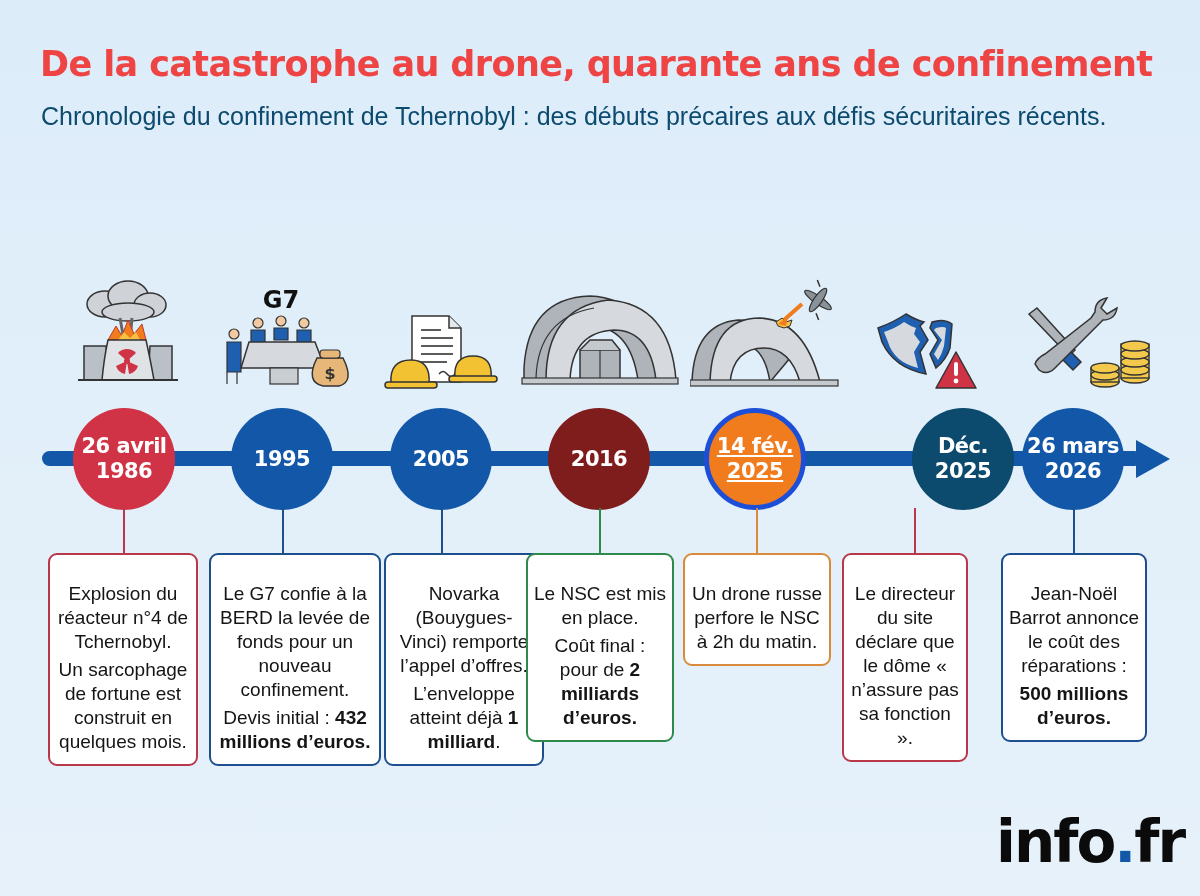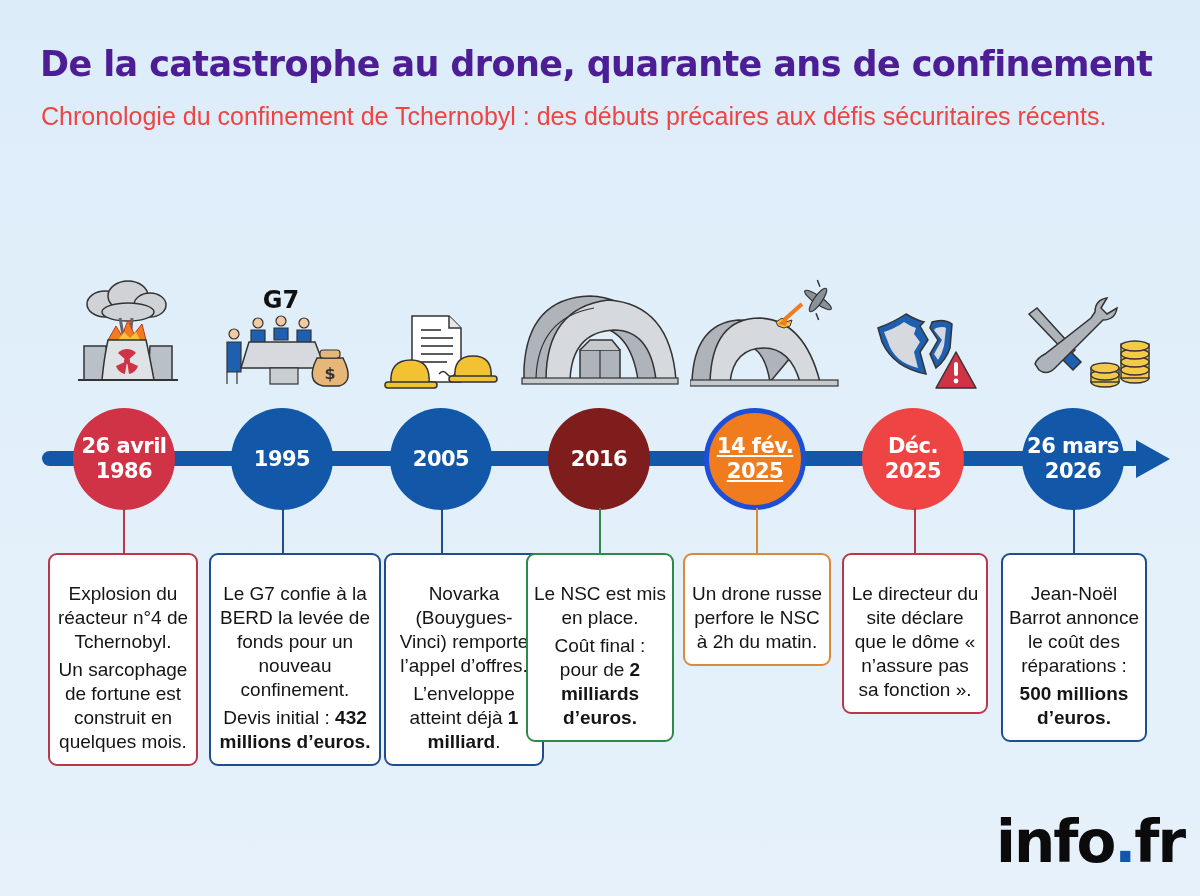--- a/index.html
+++ b/index.html
@@ -7,25 +7,25 @@
     body {
       background: linear-gradient(180deg, #dcecf9 0%, #e3f0fa 60%, #e6f1fa 100%);
       font-family: "Liberation Sans", "DejaVu Sans", sans-serif;
       position: relative;
       color: #111;
     }
     .title {
       position: absolute; left: 40px; top: 44px;
       font-family: "DejaVu Sans", sans-serif;
       font-weight: bold; font-size: 35px; letter-spacing: -0.6px;
-      color: #4c1d95;
+      color: #ef4444;
     }
     .subtitle {
       position: absolute; left: 41px; top: 100px; width: 1080px;
-      font-size: 25px; line-height: 32px; color: #ef4444;
+      font-size: 25px; line-height: 32px; color: #0c4a6e;
     }
     .timeline-bar {
       position: absolute; left: 42px; top: 451px; width: 1100px; height: 15px;
       background: #1257a8; border-radius: 8px;
     }
     .timeline-arrow {
       position: absolute; left: 1136px; top: 440px; width: 0; height: 0;
       border-top: 19px solid transparent; border-bottom: 19px solid transparent;
       border-left: 34px solid #1257a8;
     }
@@ -191,21 +191,21 @@
   </svg>
 </div>
 
 <div class="node" style="left:73px; background:#d03346;">26 avril
 1986</div>
 <div class="node" style="left:231px; background:#1257a8;">1995</div>
 <div class="node" style="left:390px; background:#1257a8;">2005</div>
 <div class="node" style="left:548px; background:#7f1d1d;">2016</div>
 <div class="node orange" style="left:704px; background:#f07c1e;">14 fév.
 2025</div>
-<div class="node" style="left:862px; background:#ef4444;">Déc.
+<div class="node" style="left:912px; background:#0c4a6e;">Déc.
 2025</div>
 <div class="node" style="left:1022px; background:#1257a8;">26 mars
 2026</div>
 
 <div class="connector" style="left:123px; background:#b8384a;"></div>
 <div class="connector" style="left:282px; background:#1d4f8f;"></div>
 <div class="connector" style="left:441px; background:#1d4f8f;"></div>
 <div class="connector" style="left:599px; background:#2e8a4a;"></div>
 <div class="connector" style="left:756px; background:#d98a3a;"></div>
 <div class="connector" style="left:914px; background:#b8384a;"></div>
@@ -228,21 +228,21 @@
 
 <div class="card" style="left:526px; width:148px; border-color:#2e8a4a;">
   <p>Le NSC est mis en place.</p>
   <p><span>Coût final : pour de </span><b>2 milliards d’euros.</b></p>
 </div>
 
 <div class="card" style="left:683px; width:148px; border-color:#d98a3a;">
   <p>Un drone russe perfore le NSC à 2h du matin.</p>
 </div>
 
-<div class="card" style="left:842px; width:146px; border-color:#b8384a;">
+<div class="card" style="left:842px; width:126px; border-color:#b8384a;">
   <p>Le directeur du site déclare que le dôme « n’assure pas sa fonction ».</p>
 </div>
 
 <div class="card" style="left:1001px; width:146px; border-color:#1d4f8f;">
   <p>Jean-Noël Barrot annonce le coût des réparations :</p>
   <p><b>500 millions d’euros.</b></p>
 </div>
 
 <div class="logo"><span>info</span><span class="dot">.</span><span>fr</span></div>
 

